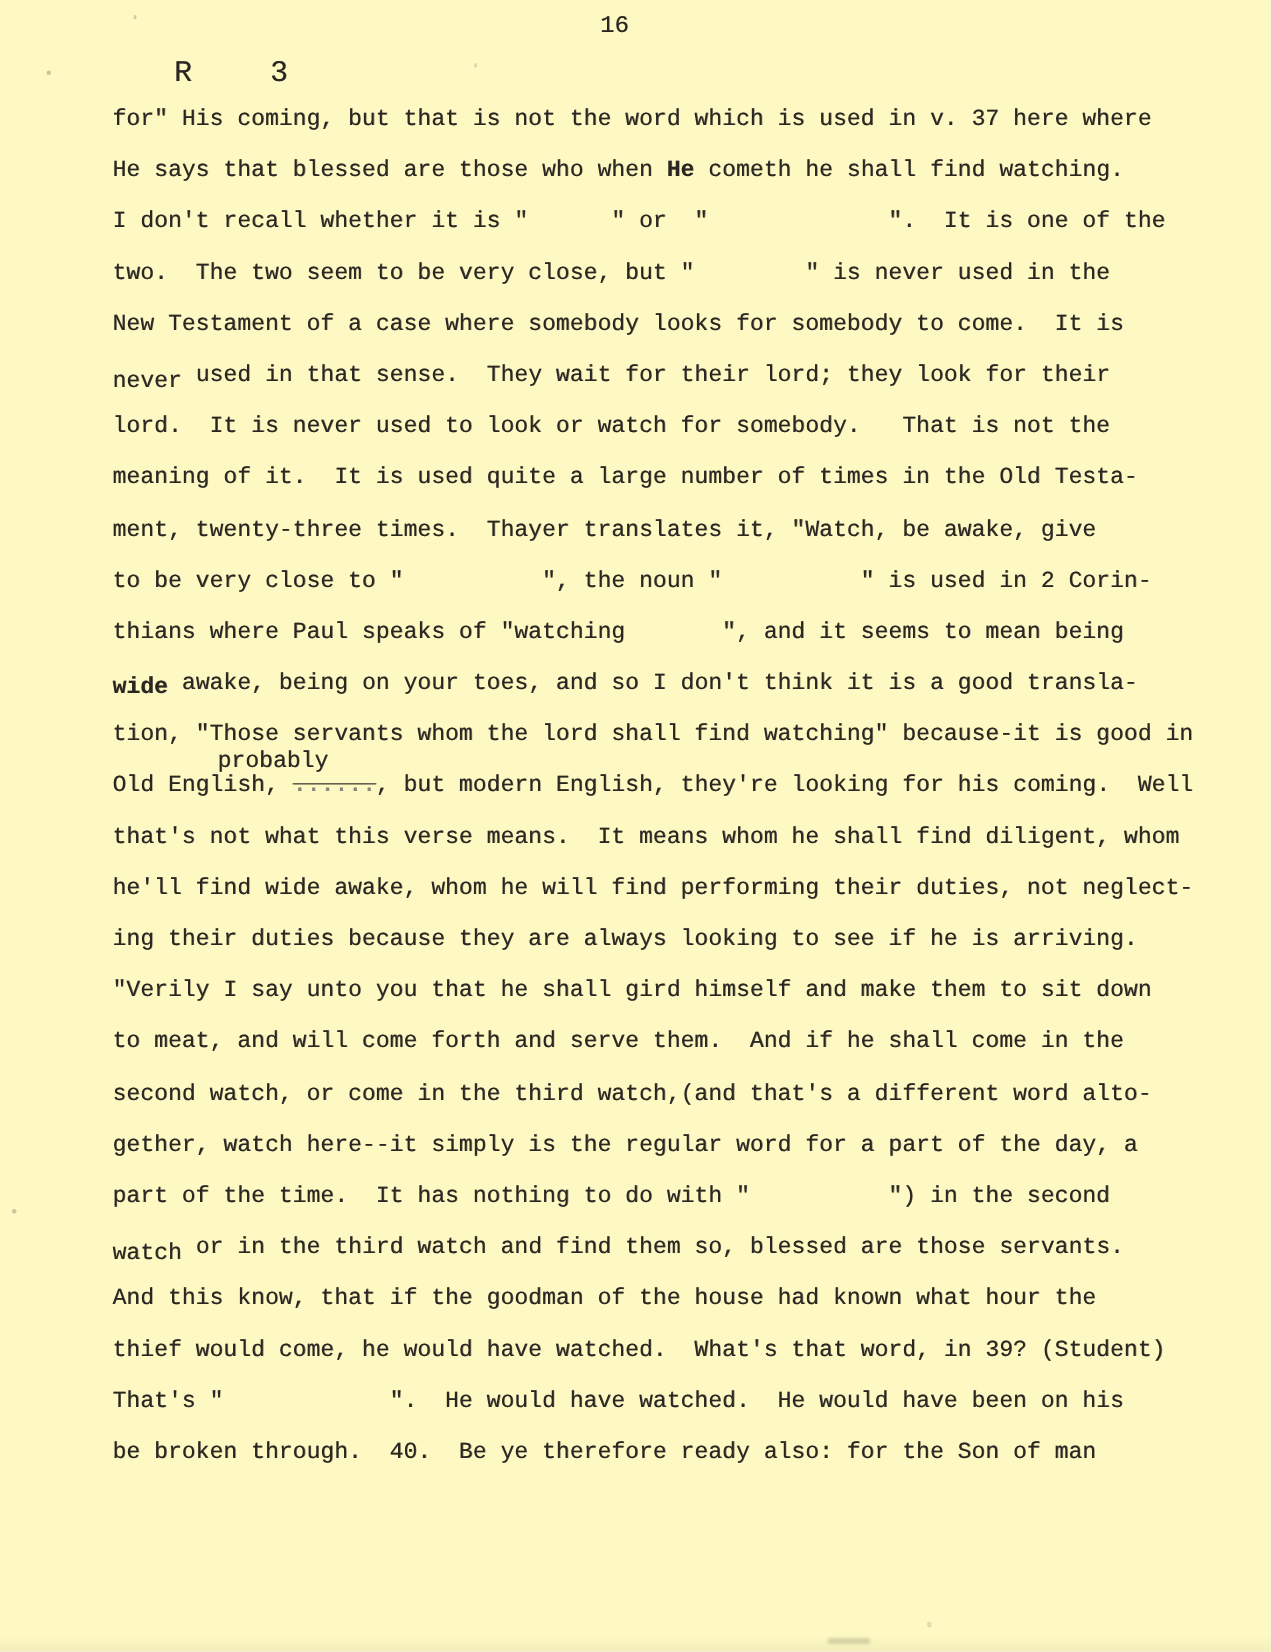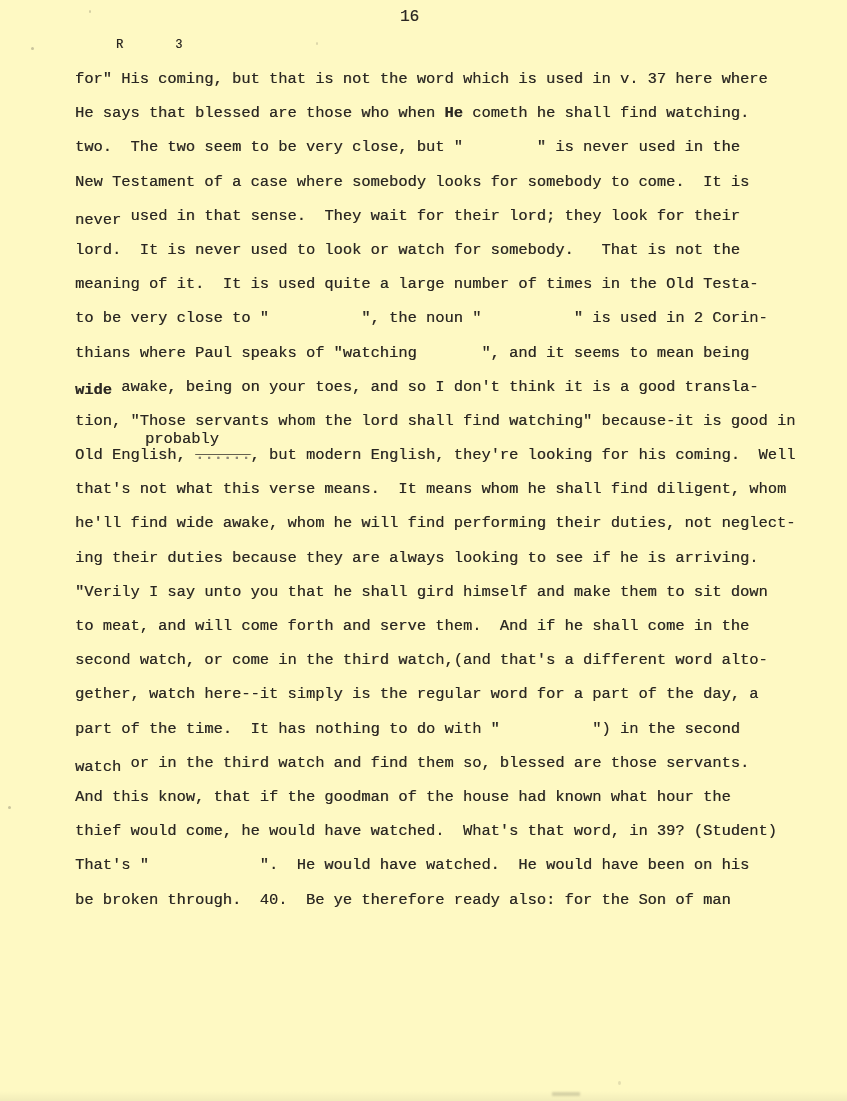--- a/index.html
+++ b/index.html
@@ -26,21 +26,21 @@
     font-size: 15.4px;
     letter-spacing: 0px;
     text-shadow: 0.4px 0 0 rgba(42,39,34,0.55);
   }
   .pageno {
     position: absolute; top: 8px; left: 400px;
     font-size: 16px;
   }
   .ref {
     position: absolute; top: 38px; left: 116px;
-    font-size: 12px;
+    font-size: 20px;
   }
   .ref .refnum { margin-left: 52px; }
   .textblock {
     position: absolute; top: 70px; left: 75px; right: 20px;
   }
   .line {
     height: 34.2px;
     white-space: pre;
     position: relative;
     line-height: 19px;
@@ -83,25 +83,27 @@
 
   <div class="pageno typewriter">16</div>
 
   <div class="ref typewriter">
     <span>R</span><span class="refnum">3</span>
   </div>
 
   <div class="textblock typewriter">
     <div class="line"><span>for" His coming, but that is not the word which is used in v. 37 here where</span></div>
     <div class="line"><span>He says that blessed are those who when </span><span class="ov">He</span><span> cometh he shall find watching.</span></div>
+    <div class="line"><span>I don't recall whether it is "      " or  "             ".  It is one of the</span></div>
     <div class="line"><span>two.  The two seem to be very close, but "        " is never used in the</span></div>
     <div class="line"><span>New Testament of a case where somebody looks for somebody to come.  It is</span></div>
     <div class="line"><span class="drop">never</span><span> used in that sense.  They wait for their lord; they look for their</span></div>
     <div class="line"><span>lord.  It is never used to look or watch for somebody.   That is not the</span></div>
     <div class="line"><span>meaning of it.  It is used quite a large number of times in the Old Testa-</span></div>
+    <div class="line"><span>ment, twenty-three times.  Thayer translates it, "Watch, be awake, give</span></div>
     <div class="line"><span>to be very close to "          ", the noun "          " is used in 2 Corin-</span></div>
     <div class="line"><span>thians where Paul speaks of "watching       ", and it seems to mean being</span></div>
     <div class="line"><span class="drop-sm">wide</span><span> awake, being on your toes, and so I don't think it is a good transla-</span></div>
     <div class="line"><span>tion, "Those servants whom the lord shall find watching" because-it is good in</span></div>
     <div class="line"><span>Old English, </span><span class="strike">......</span><span>, but modern English, they're looking for his coming.  Well</span><span class="above">probably</span></div>
     <div class="line"><span>that's not what this verse means.  It means whom he shall find diligent, whom</span></div>
     <div class="line"><span>he'll find wide awake, whom he will find performing their duties, not neglect-</span></div>
     <div class="line"><span>ing their duties because they are always looking to see if he is arriving.</span></div>
     <div class="line"><span>"Verily I say unto you that he shall gird himself and make them to sit down</span></div>
     <div class="line"><span>to meat, and will come forth and serve them.  And if he shall come in the</span></div>

